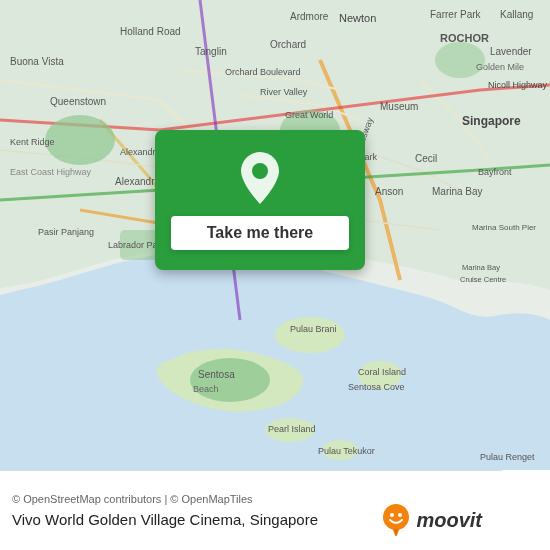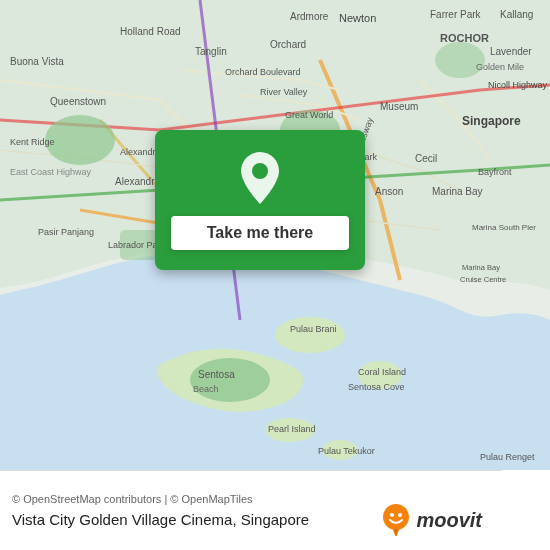--- a/index.html
+++ b/index.html
@@ -223,21 +223,21 @@
     <svg id="location-pin-icon" viewBox="0 0 48 56" xmlns="http://www.w3.org/2000/svg">
       <path d="M24,2 C13.5,2 5,10.5 5,21 C5,34 24,54 24,54 C24,54 43,34 43,21 C43,10.5 34.5,2 24,2 Z" fill="white" opacity="0.9"></path>
       <circle cx="24" cy="21" r="8" fill="#2a9d3c"></circle>
     </svg>
     <button id="take-me-there-btn">Take me there</button>
   </div>
 </div>
 
 <div id="bottom-bar">
   <span id="attribution-text">© OpenStreetMap contributors | © OpenMapTiles</span>
-  <span id="location-name">Vista City Golden Village Cinema, Singapore</span>
+  <span id="location-name">Vivo World Golden Village Cinema, Singapore</span>
 
   <div id="moovit-logo">
     <svg id="moovit-icon" viewBox="0 0 32 32" xmlns="http://www.w3.org/2000/svg">
 
       <circle cx="16" cy="13" r="13" fill="#f5820d"></circle>
       <circle cx="12" cy="11" r="2" fill="white"></circle>
       <circle cx="20" cy="11" r="2" fill="white"></circle>
 
       <path d="M10,16 Q16,22 22,16" stroke="white" stroke-width="2" fill="none" stroke-linecap="round"></path>
 

